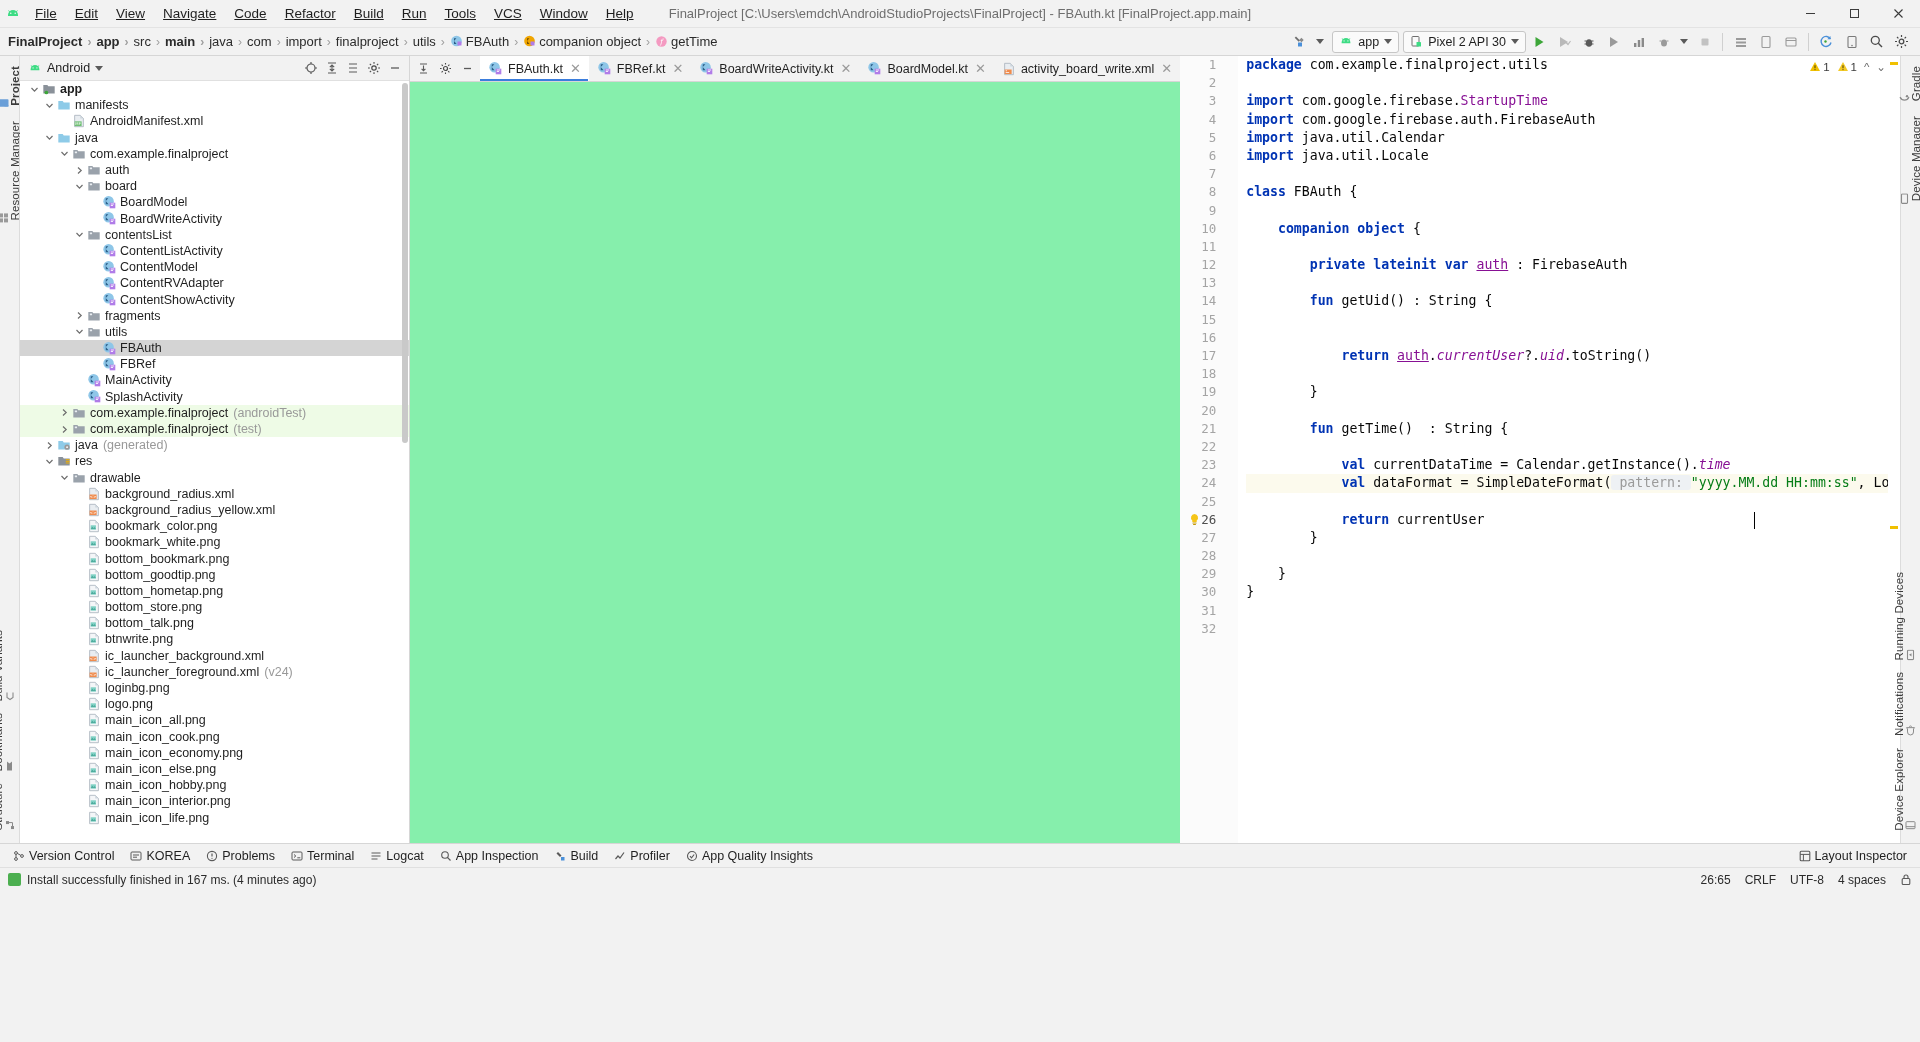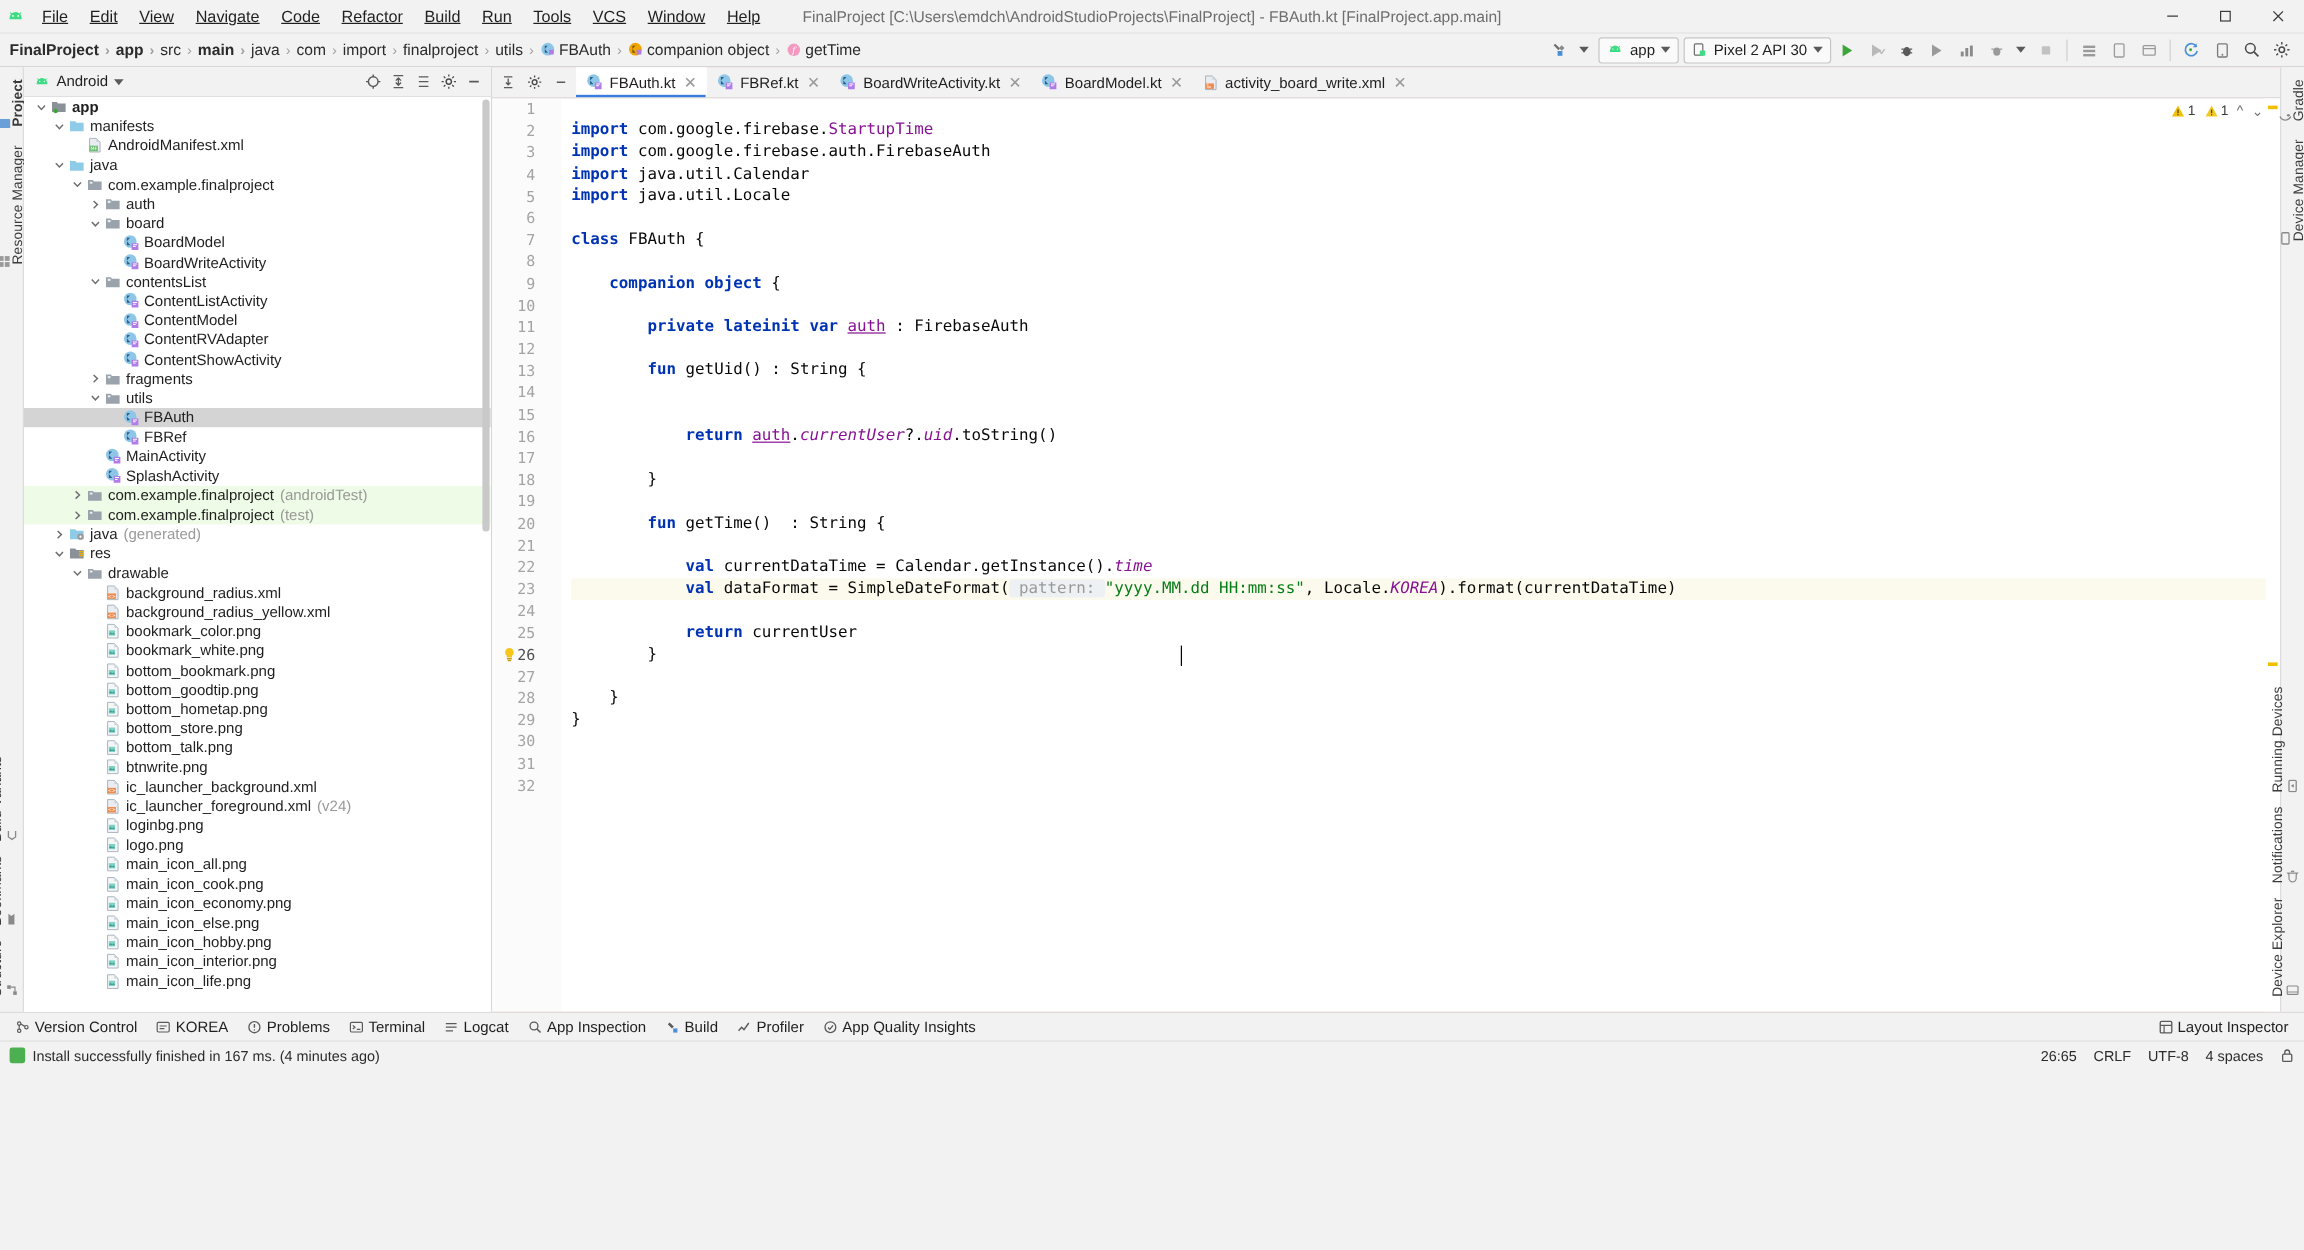--- a/index.html
+++ b/index.html
@@ -96,21 +96,21 @@
   .tlabel { color: #1f1f1f; }
   .tlabel.b { font-weight: bold; }
   .tsub { color: #999; margin-left: 5px; }
 
   .tree-scrollbar {
     position: absolute; right: 0; top: 0; width: 8px; background: transparent;
   }
   .tree-thumb { position: absolute; left: 1px; width: 6px; background: #c9c9c9; border-radius: 3px; }
 
   
-  .editor-col { flex: 1; display: flex; flex-direction: column; background: #fca5a5; min-width: 0; }
+  .editor-col { flex: 1; display: flex; flex-direction: row; background: #86efac; min-width: 0; }
   .tabbar {
     height: 26px; display: flex; align-items: stretch; background: #f2f2f2;
     border-bottom: 1px solid #d6d6d6;
   }
   .tabctl { display: flex; align-items: center; padding: 0 2px; }
   .tabctl .tb-btn { width: 22px; height: 22px; }
   .etab {
     display: flex; align-items: center; gap: 5px; padding: 0 7px 0 8px;
     font-size: 12.5px; cursor: default; position: relative; white-space: nowrap;
     border-right: 1px solid transparent;
@@ -1298,20 +1298,21 @@
                 <path d="M2 1.5h5v6l-2.5-2L2 7.5z" fill="none" stroke="#b4b4b4" stroke-width="1"></path>
               </svg>
             </div>
             <div class="foldmark" style="top:568.1999999999999px; left:2px;">
               <svg width="9" height="9" viewBox="0 0 9 9">
                 <path d="M2 1.5h5v6l-2.5-2L2 7.5z" fill="none" stroke="#b4b4b4" stroke-width="1"></path>
               </svg>
             </div>
           </div>
         <div class="code-area" id="code">
+            <div class="cline"><span class="kw">package </span><span class="plain">com.example.finalproject.utils</span></div>
             <div class="cline">&nbsp;</div>
             <div class="cline"><span class="kw">import </span><span class="plain">com.google.firebase.</span><span class="fld">StartupTime</span></div>
             <div class="cline"><span class="kw">import </span><span class="plain">com.google.firebase.auth.FirebaseAuth</span></div>
             <div class="cline"><span class="kw">import </span><span class="plain">java.util.Calendar</span></div>
             <div class="cline"><span class="kw">import </span><span class="plain">java.util.Locale</span></div>
             <div class="cline">&nbsp;</div>
             <div class="cline"><span class="kw">class </span><span class="plain">FBAuth {</span></div>
             <div class="cline">&nbsp;</div>
             <div class="cline"><span class="kw">    companion object </span><span class="plain">{</span></div>
             <div class="cline">&nbsp;</div>

